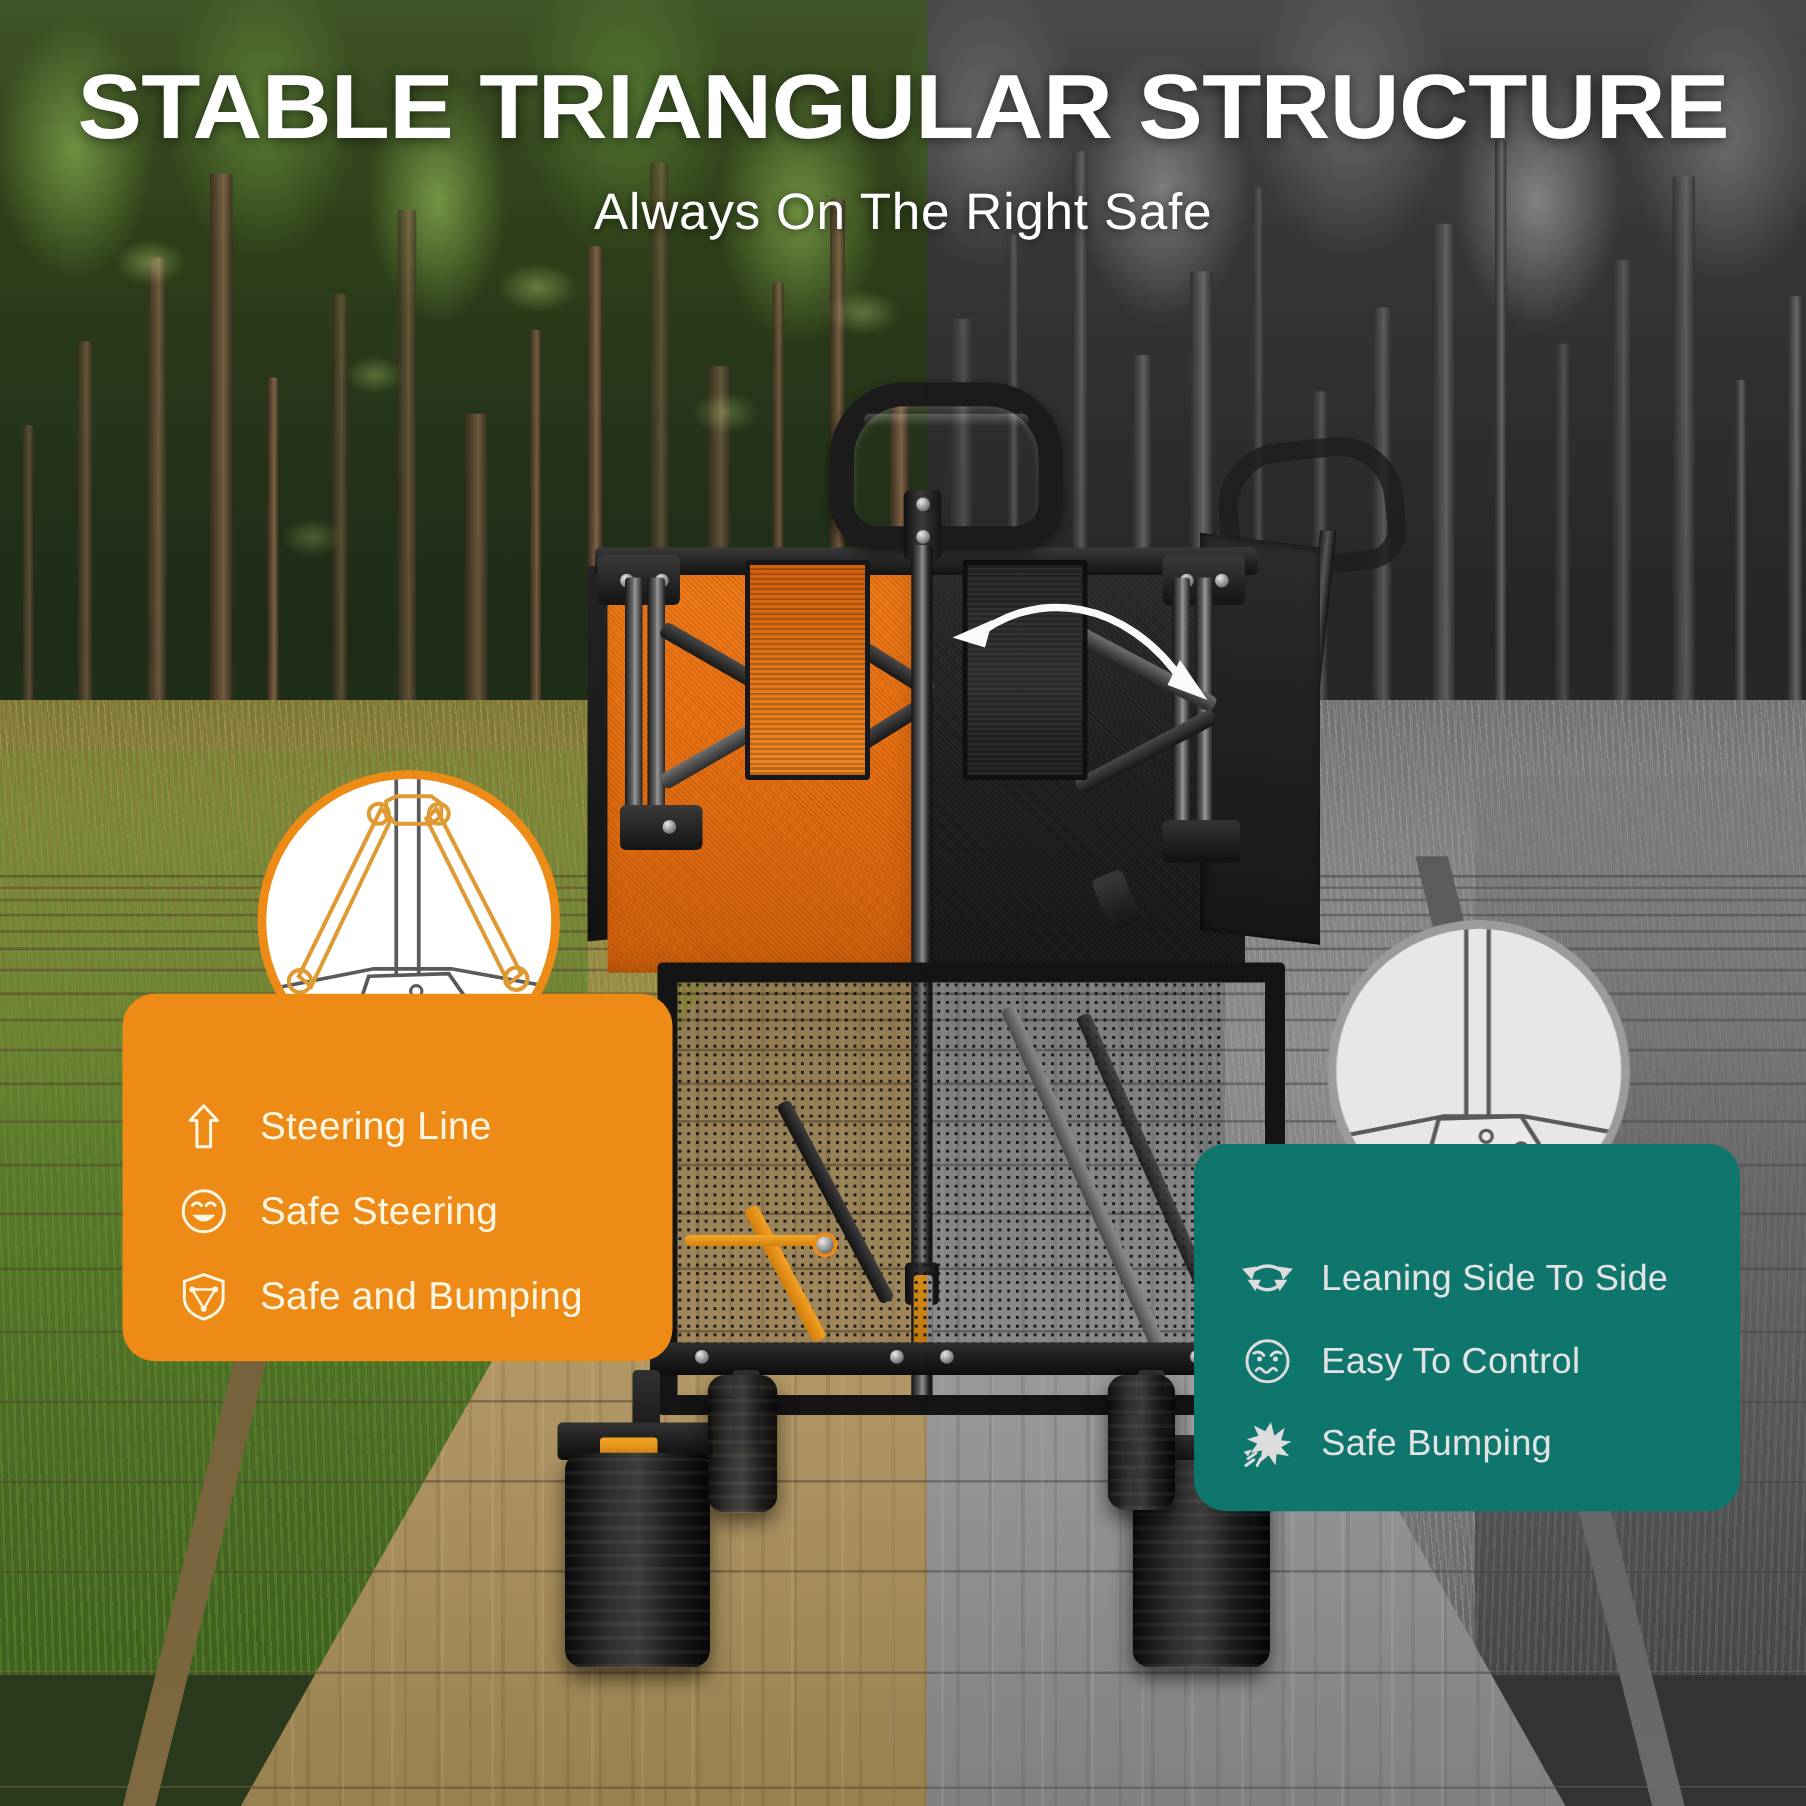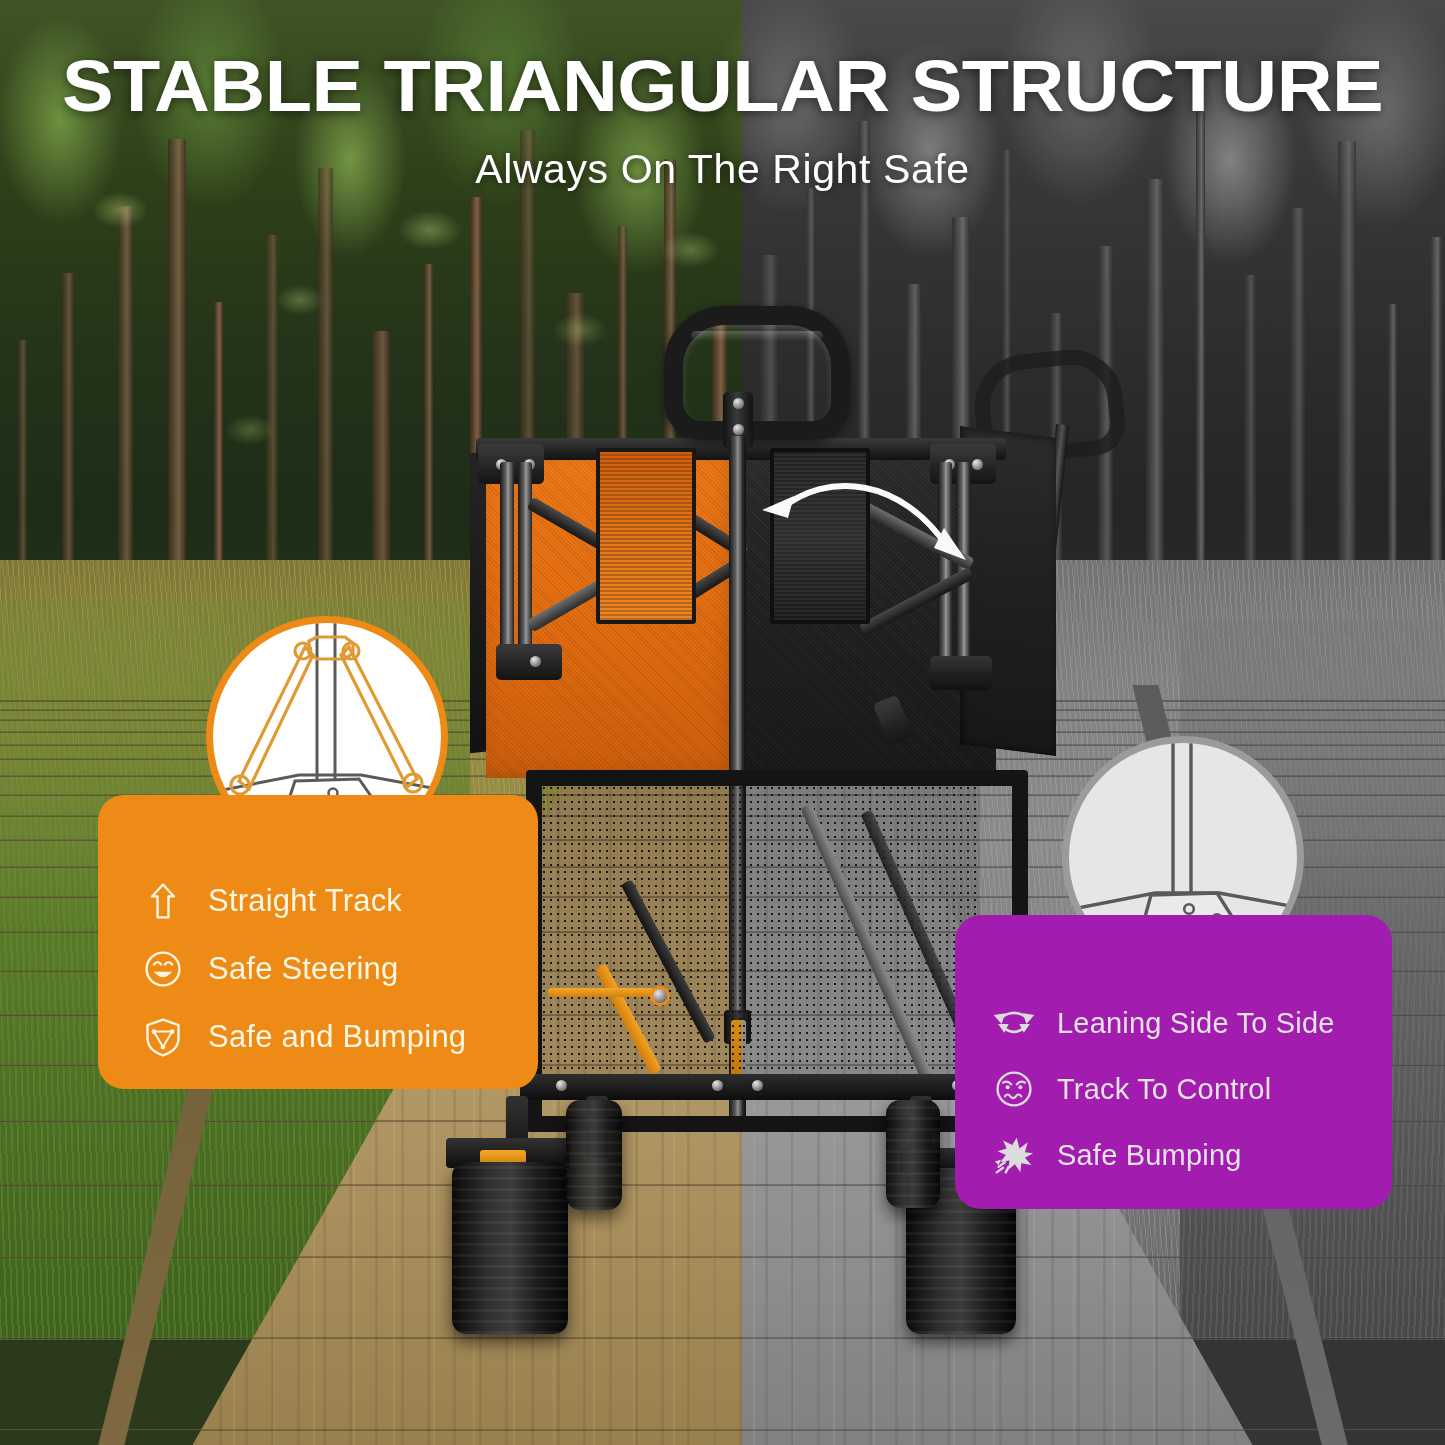--- a/index.html
+++ b/index.html
@@ -278,21 +278,21 @@
   }
 
   
   .panel{position:absolute;border-radius:26px;}
   .panel-good{
     left:98px;top:795px;width:440px;height:294px;
     background:#ED8B16;
   }
   .panel-bad{
     left:955px;top:915px;width:437px;height:294px;
-    background:#a21caf;
+    background:#0f766e;
   }
   .feature-list{
     position:absolute;left:0;top:0;width:100%;height:100%;
     display:flex;flex-direction:column;justify-content:center;
     padding:62px 0 8px 0;box-sizing:border-box;
   }
   .feature{
     display:flex;align-items:center;gap:22px;
     padding:0 0 0 42px;height:68px;
   }
@@ -526,21 +526,21 @@
 
   <div class="panel panel-good">
     <div class="feature-list">
 
       <div class="feature">
         <span class="feature-icon">
           <svg viewBox="0 0 46 46" width="42" height="42">
             <path d="M23 5 L35 18 L29 18 L29 41 L17 41 L17 18 L11 18 Z" stroke="#FDF6E3" stroke-width="2.6" fill="none" stroke-linejoin="round"></path>
           </svg>
         </span>
-        <span class="feature-label">Straight Track</span>
+        <span class="feature-label">Steering Line</span>
       </div>
 
       <div class="feature">
         <span class="feature-icon">
           <svg viewBox="0 0 46 46" width="42" height="42">
             <circle cx="23" cy="23" r="18" stroke="#FDF6E3" stroke-width="2.6" fill="none"></circle>
             <path d="M13 18 q4 -5 8 0" stroke="#FDF6E3" stroke-width="2.6" fill="none" stroke-linecap="round"></path>
             <path d="M25 18 q4 -5 8 0" stroke="#FDF6E3" stroke-width="2.6" fill="none" stroke-linecap="round"></path>
             <path d="M13 26 q10 12 20 0 Z" fill="#FDF6E3"></path>
           </svg>
@@ -585,21 +585,21 @@
         <span class="feature-icon">
           <svg viewBox="0 0 46 46" width="42" height="42">
             <circle cx="23" cy="23" r="18" stroke="#DCDCDC" stroke-width="2.6" fill="none"></circle>
             <path d="M11 16 q5 -3 9 2" stroke="#DCDCDC" stroke-width="2.4" fill="none" stroke-linecap="round"></path>
             <path d="M26 18 q4 -5 9 -2" stroke="#DCDCDC" stroke-width="2.4" fill="none" stroke-linecap="round"></path>
             <circle cx="16" cy="21" r="2.2" fill="#DCDCDC"></circle>
             <circle cx="30" cy="21" r="2.2" fill="#DCDCDC"></circle>
             <path d="M13 31 q3 -4 6 0 q3 4 6 0 q3 -4 6 0" stroke="#DCDCDC" stroke-width="2.4" fill="none" stroke-linecap="round"></path>
           </svg>
         </span>
-        <span class="feature-label">Track To Control</span>
+        <span class="feature-label">Easy To Control</span>
       </div>
 
       <div class="feature">
         <span class="feature-icon">
           <svg viewBox="0 0 46 46" width="42" height="42">
             <path d="M26 4 L29 16 L38 9 L35 20 L44 21 L35 26 L42 34 L31 32 L30 42 L24 33 L17 39 L18 29 L8 31 L14 23 L5 19 L15 16 L11 7 L21 12 Z" fill="#DCDCDC"></path>
             <path d="M6 36 L13 31 M4 42 L11 37 M14 42 L17 36" stroke="#DCDCDC" stroke-width="2.6" stroke-linecap="round"></path>
             <path d="M2 30 L9 28 L6 34 Z" fill="#DCDCDC"></path>
           </svg>
         </span>

